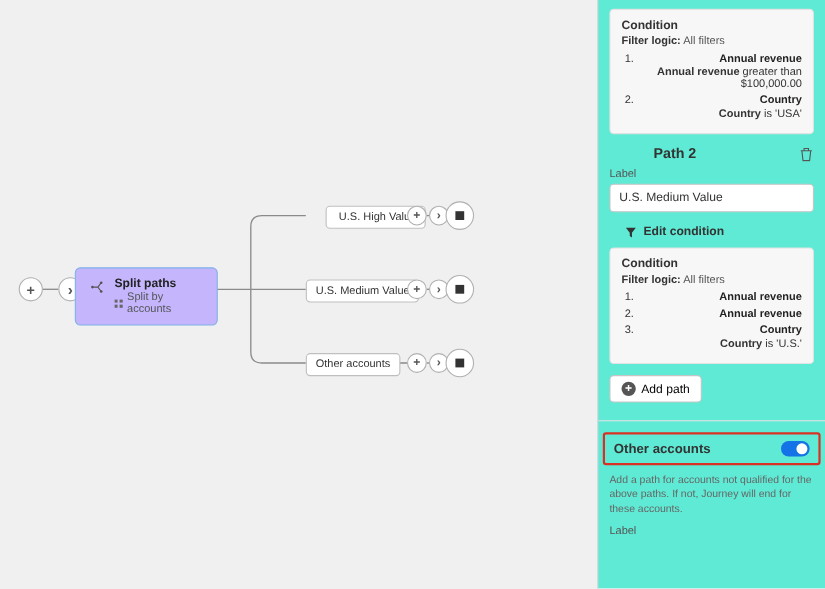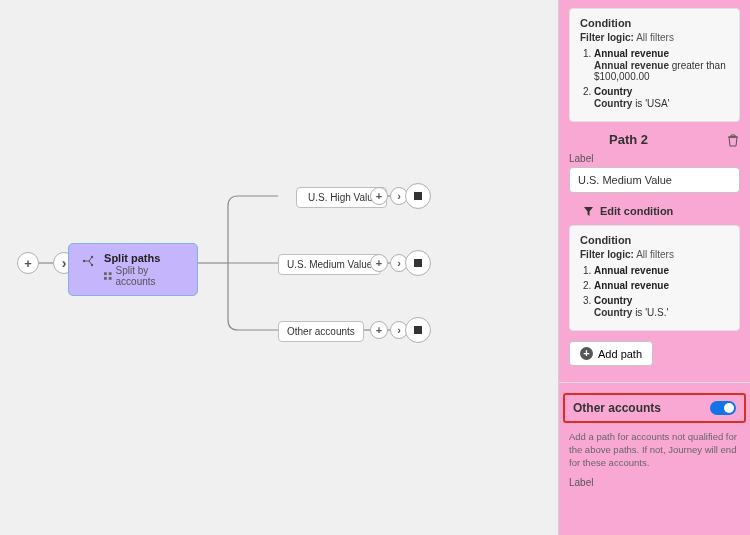--- a/index.html
+++ b/index.html
@@ -1,18 +1,18 @@
 <!DOCTYPE html>
 <html><head>
 <meta charset="utf-8">
 <style>
 * { box-sizing: border-box; margin: 0; padding: 0; }
 body { font-family: -apple-system, BlinkMacSystemFont, "Segoe UI", sans-serif; background: #f0f0f0; width: 750px; height: 535px; overflow: hidden; display: flex; }
 .canvas { flex: 1; position: relative; background: #f0f0f0; }
-.sidebar { width: 192px; background: #f9a8d4; border-left: 1px solid #d0d0d0; overflow-y: auto; font-size: 11px; color: #333; padding: 8px 10px 12px 10px; }
+.sidebar { width: 207px; background: #5eead4; border-left: 1px solid #d0d0d0; overflow-y: auto; font-size: 11px; color: #333; padding: 8px 10px 12px 10px; }
 
 .node-circle { width: 22px; height: 22px; border-radius: 50%; background: #fff; border: 1px solid #b0b0b0; display: flex; align-items: center; justify-content: center; position: absolute; color: #555; }
 .node-plus::before { content: "+"; font-size: 13px; font-weight: 600; }
 .node-chevron::before { content: "›"; font-size: 14px; font-weight: 600; }
 .node-stop { width: 26px; height: 26px; border-radius: 50%; background: #fff; border: 1px solid #b0b0b0; display: flex; align-items: center; justify-content: center; position: absolute; }
 .node-stop::before { content: ""; width: 8px; height: 8px; background: #333; }
 .node-small { width: 18px; height: 18px; font-size: 11px; }
 .node-small.node-plus::before { font-size: 11px; }
 .node-small.node-chevron::before { font-size: 11px; }
 
@@ -23,21 +23,21 @@
 
 .path-box { position: absolute; background: #fff; border: 1px solid #bfbfbf; border-radius: 4px; padding: 4px 8px; font-size: 10px; color: #333; }
 
 .connector { position: absolute; stroke: #8a8a8a; fill: none; stroke-width: 1.2; }
 
 .cond-box { background: #f7f7f7; border: 1px solid #e2e2e2; border-radius: 4px; padding: 8px 10px; margin-bottom: 10px; }
 .cond-title { font-weight: 700; font-size: 11px; margin-bottom: 3px; }
 .filter-logic { font-size: 10px; color: #555; margin-bottom: 5px; }
 .filter-logic .lbl { font-weight: 700; color: #333; }
 .cond-list { list-style: decimal; padding-left: 14px; }
-.cond-list li { font-size: 10px; margin-bottom: 4px; }
+.cond-list li { font-size: 10px; margin-bottom: 4px; text-align: right; }
 .cond-attr { font-weight: 700; color: #222; }
 .cond-sub { margin-left: 0; margin-top: 1px; color: #333; }
 .cond-sub b { font-weight: 700; }
 
 .path-header { display: flex; justify-content: space-between; align-items: center; margin-bottom: 6px; padding-left: 40px; }
 .path-header h3 { font-size: 13px; font-weight: 700; }
 .trash { width: 14px; height: 14px; cursor: pointer; }
 .lbl-small { font-size: 10px; color: #555; margin-bottom: 3px; display: block; }
 .text-input { width: 100%; border: 1px solid #c5c5c5; border-radius: 4px; padding: 6px 8px; font-size: 11px; color: #333; margin-bottom: 8px; }
 .edit-cond { display: flex; align-items: center; gap: 6px; font-size: 11px; color: #333; padding: 4px 0 8px 14px; cursor: pointer; font-weight: bold; }

